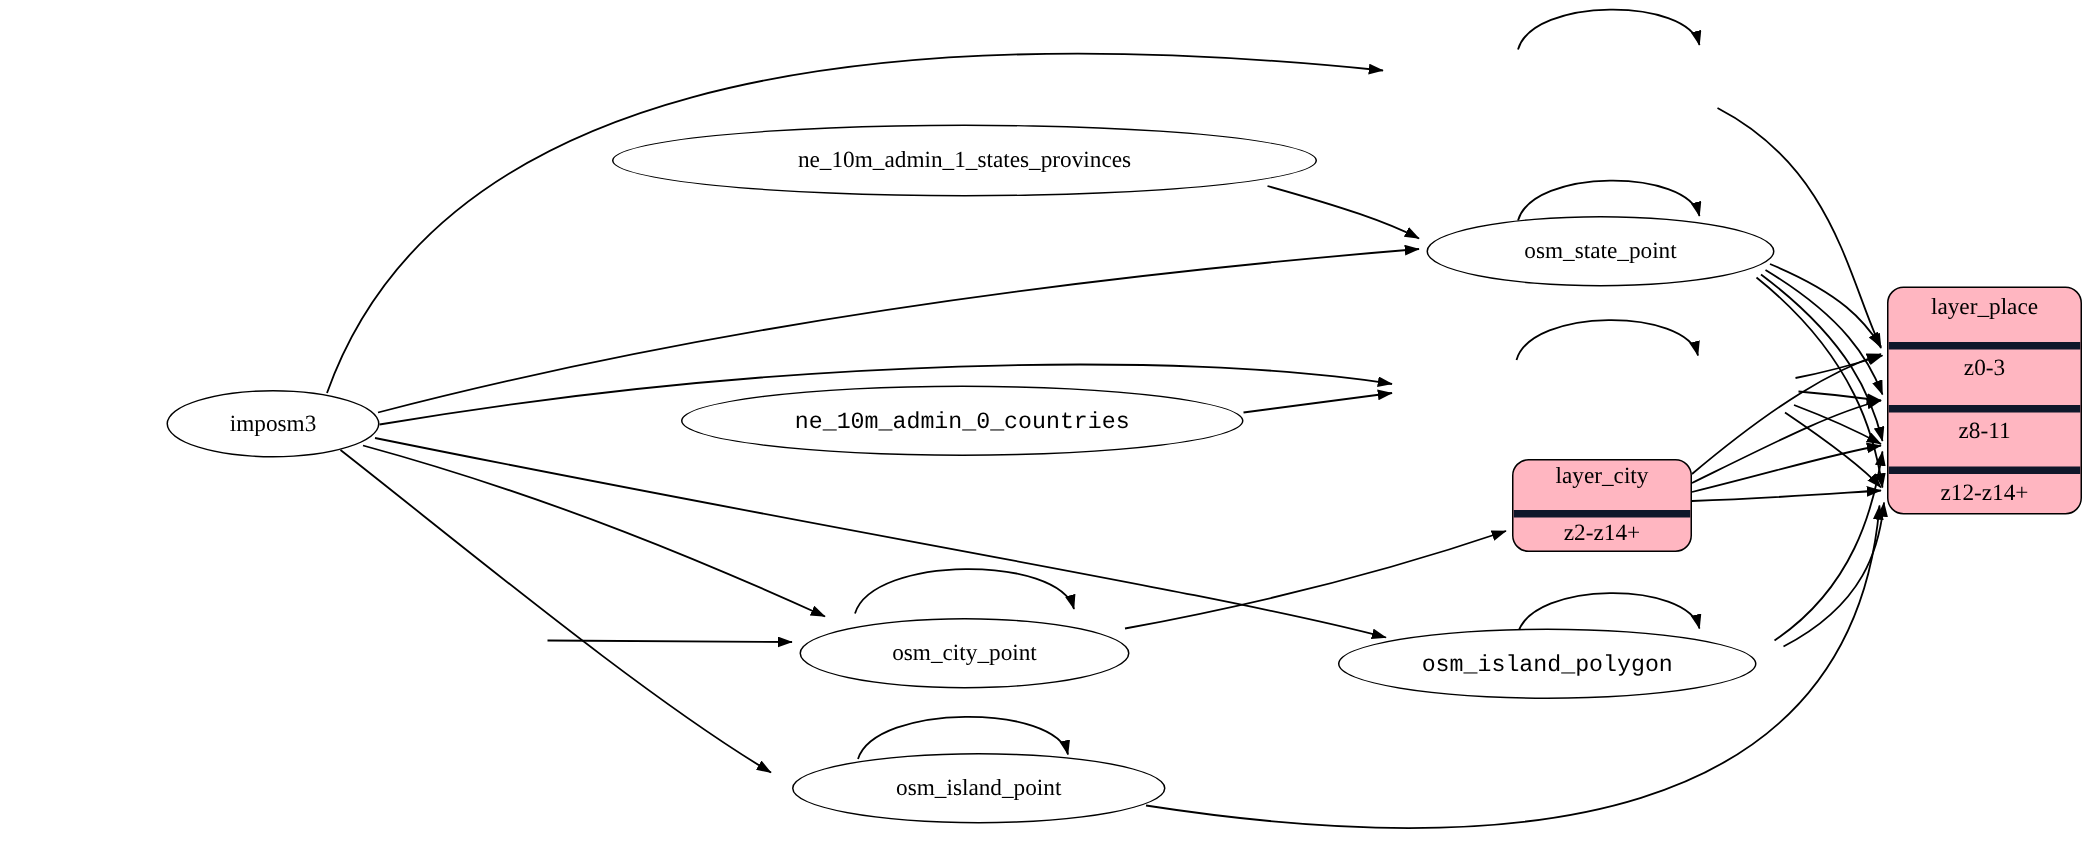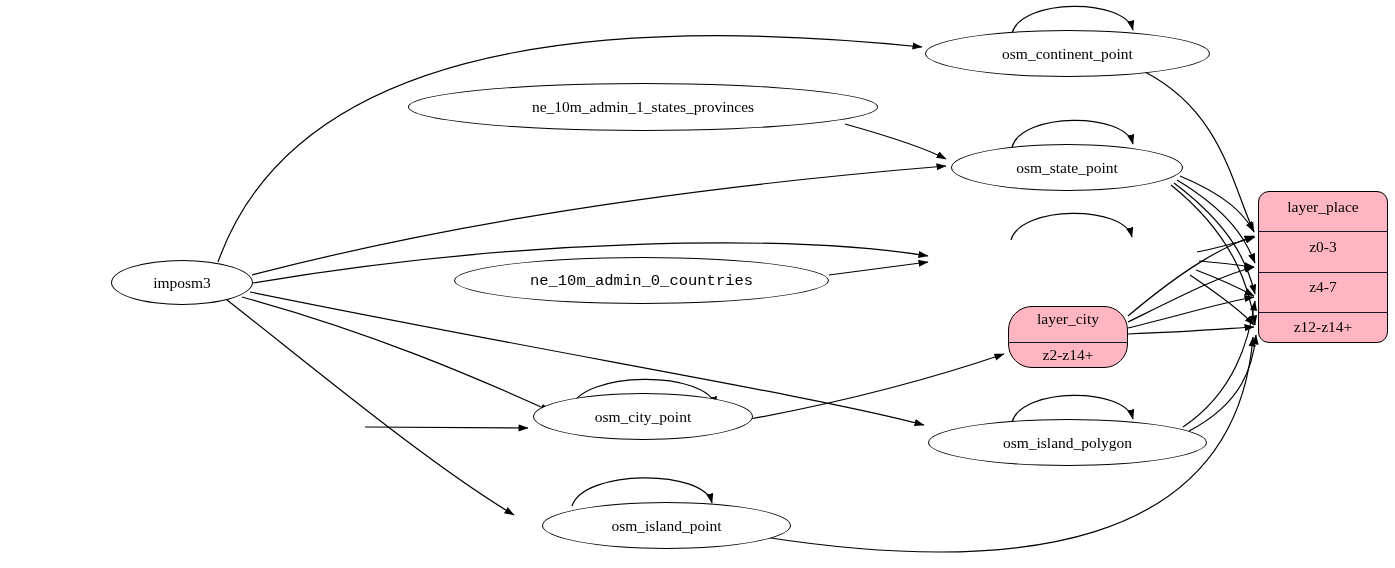--- a/index.html
+++ b/index.html
@@ -14,21 +14,21 @@
     font-size:15.5px;color:#000;white-space:nowrap;box-sizing:border-box;
   }
   .record{
     position:absolute;z-index:2;display:flex;flex-direction:column;
     background:#ffb6c1;border:1.6px solid #000;border-radius:11px;overflow:hidden;
     font-size:15.5px;color:#000;box-sizing:border-box;
   }
   .record .row{
     flex:1;display:flex;align-items:center;justify-content:center;white-space:nowrap;
   }
-  .record .row + .row{border-top:1px solid #0f172a;margin-top:10px;}
+  .record .row + .row{border-top:5px solid #0f172a;margin-top:10px;}
 </style>
 </head>
 <body>
 
 <div class="canvas">
 
   <svg class="edges" width="1395" height="568" viewBox="0 0 1395 568">
     <defs>
       <marker id="arrow" markerWidth="11" markerHeight="8" refX="9.5" refY="3.6" orient="auto" markerUnits="userSpaceOnUse">
         <path d="M0,0 L10,3.6 L0,7.2 Z" fill="#000"></path>
@@ -75,36 +75,35 @@
     </g>
   </svg>
 
   <div class="node" style="left:111px;top:260px;width:142px;height:45px;text-align:right;">imposm3</div>
 
   <div class="node" style="left:408px;top:83px;width:470px;height:48px;">ne_10m_admin_1_states_provinces</div>
 
   <div class="node" style="left:454px;top:257px;width:375px;height:47px;font-family:Liberation Mono, monospace;">ne_10m_admin_0_countries</div>
 
 
-  <div class="node" style="left:925px;top:30px;width:285px;height:47px;">osm_continent_point</div>
 
   <div class="node" style="left:951px;top:144px;width:232px;height:47px;">osm_state_point</div>
 
 
-  <div class="node" style="left:533px;top:393px;width:220px;height:47px;">osm_city_point</div>
+  <div class="node" style="left:533px;top:412px;width:220px;height:47px;">osm_city_point</div>
 
-  <div class="node" style="left:928px;top:419px;width:279px;height:47px;">osm_island_polygon</div>
+  <div class="node" style="left:892px;top:419px;width:279px;height:47px;font-family:Liberation Mono, monospace;">osm_island_polygon</div>
 
-  <div class="node" style="left:542px;top:502px;width:249px;height:47px;">osm_island_point</div>
+  <div class="node" style="left:528px;top:502px;width:249px;height:47px;">osm_island_point</div>
 
-  <div class="record" style="left:1008px;top:306px;width:120px;height:62px;border-radius:24px;">
+  <div class="record" style="left:1008px;top:306px;width:120px;height:62px;">
     <div class="row">layer_city</div>
     <div class="row">z2-z14+</div>
   </div>
 
   <div class="record" style="left:1258px;top:191px;width:130px;height:152px;">
     <div class="row">layer_place</div>
     <div class="row">z0-3</div>
-    <div class="row">z4-7</div>
+    <div class="row">z8-11</div>
     <div class="row">z12-z14+</div>
   </div>
 
 </div>
 
 </body></html>

